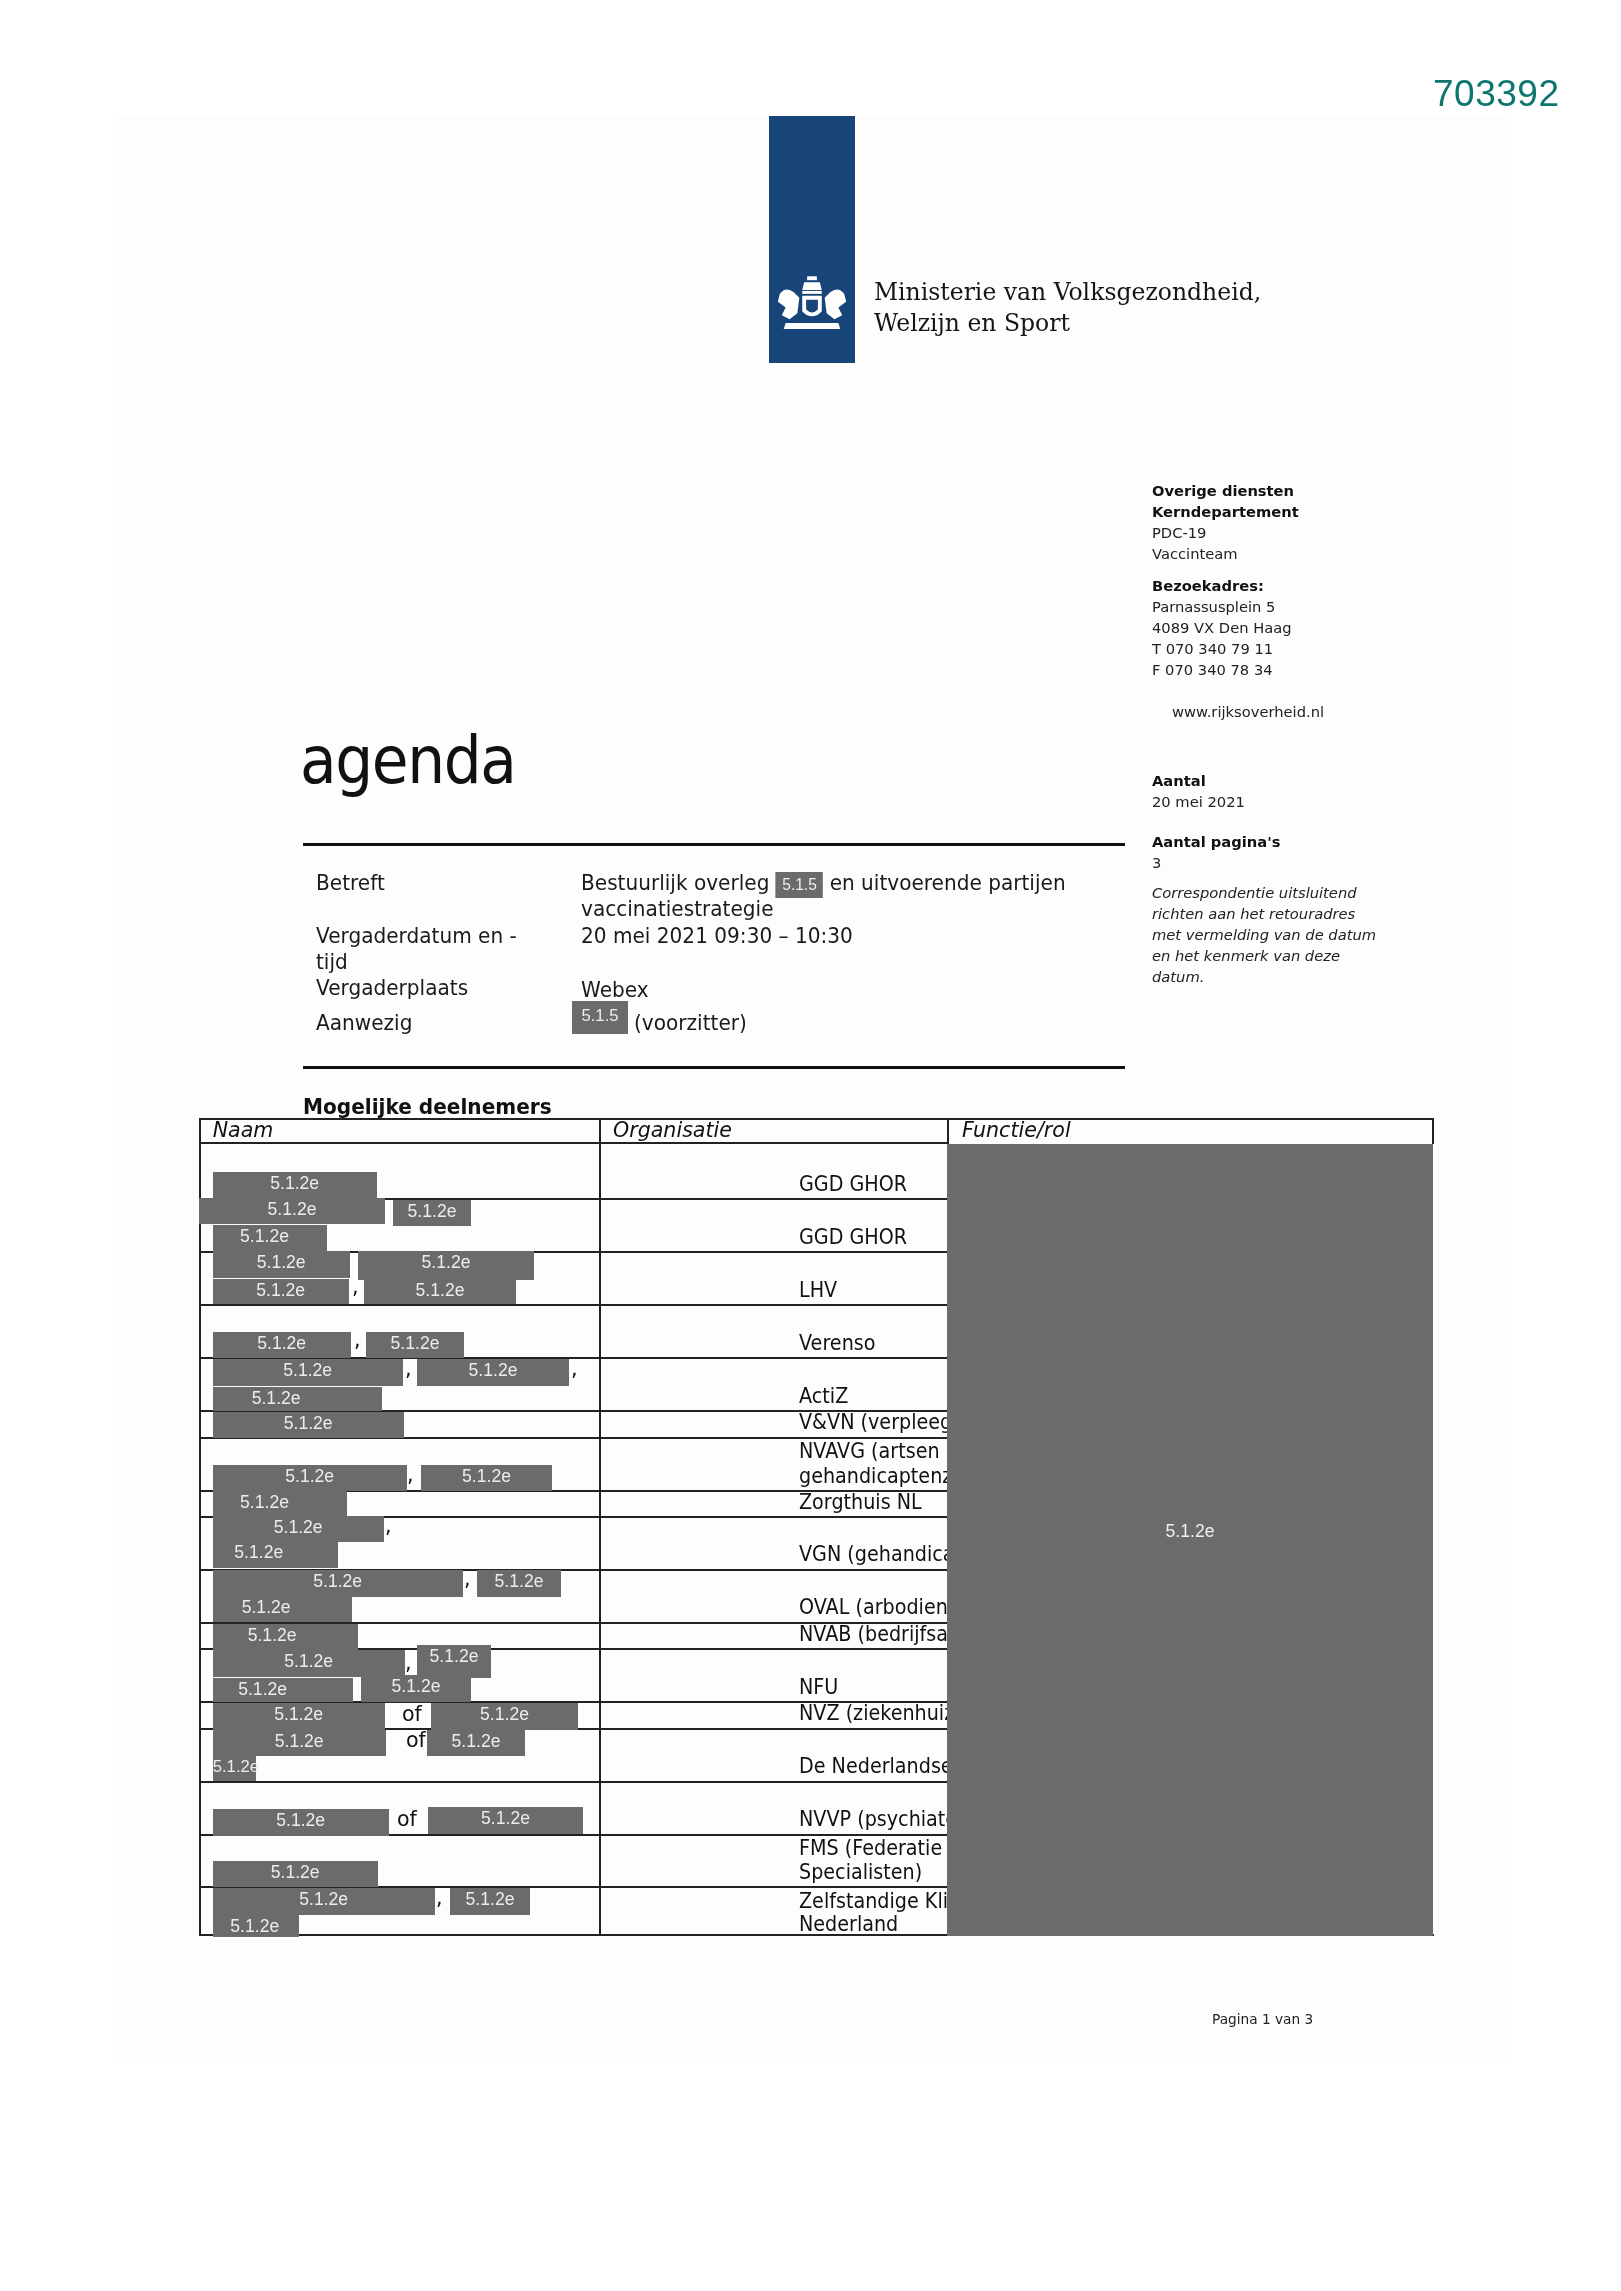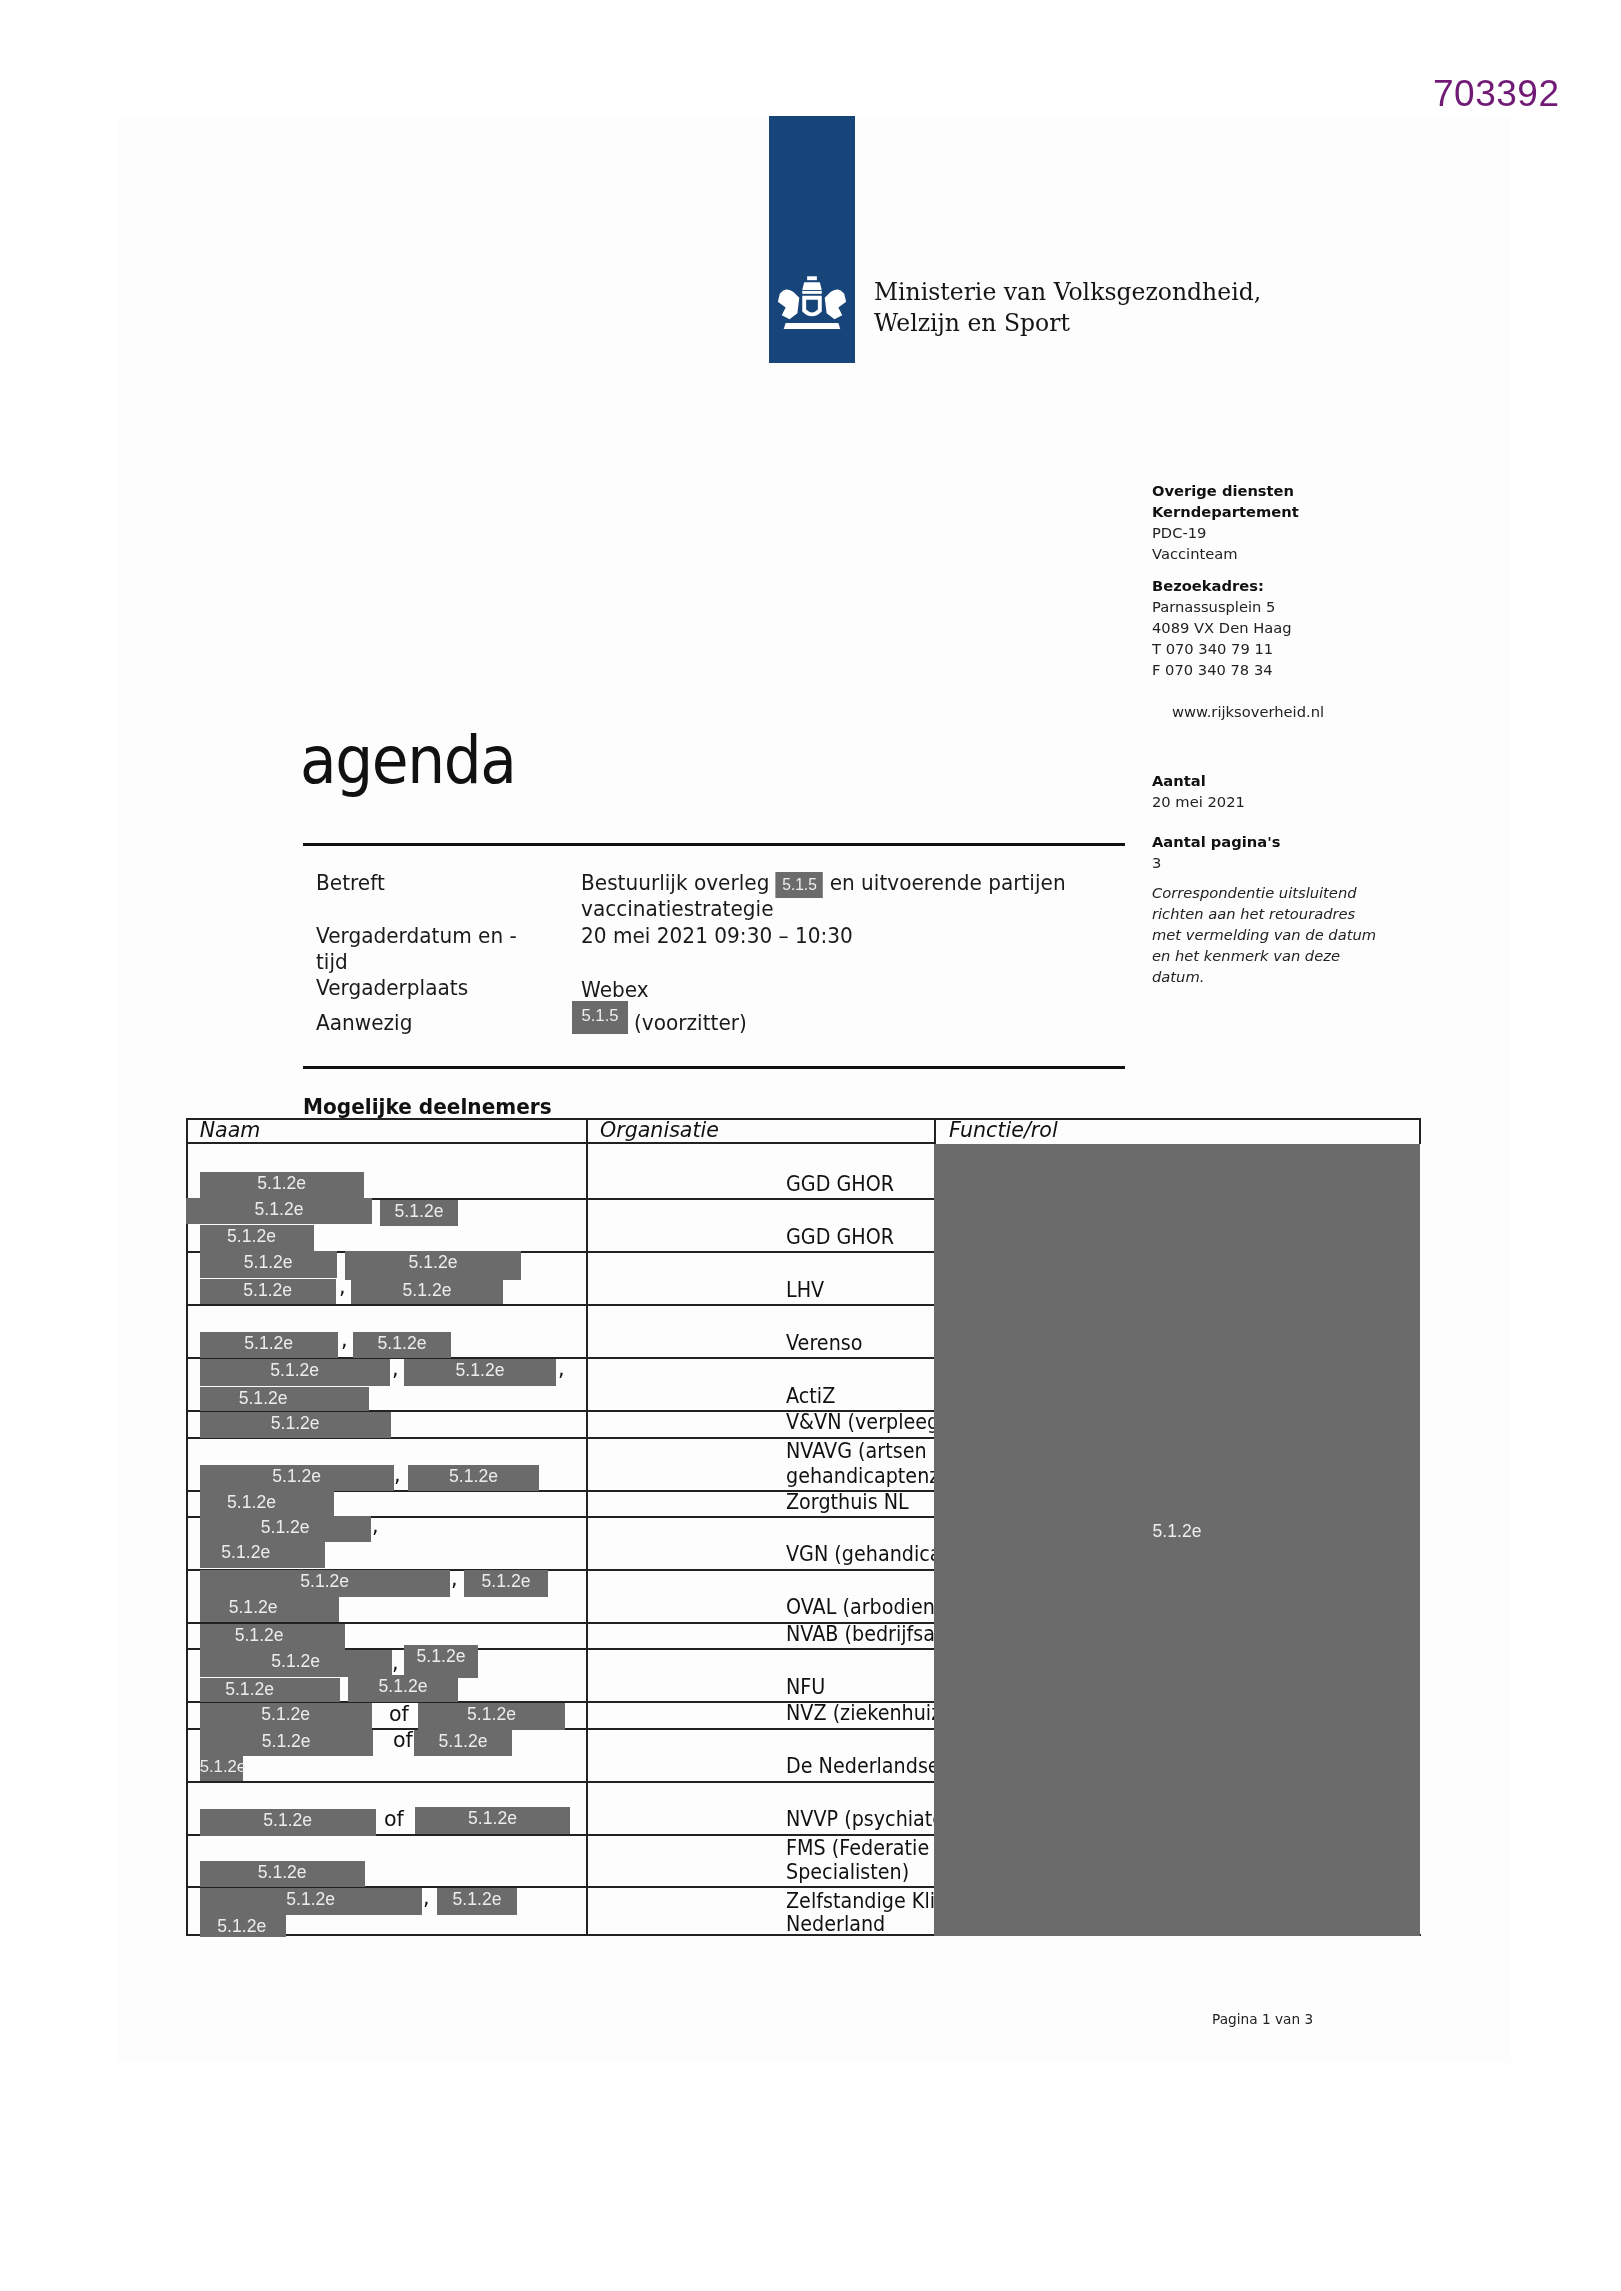--- a/index.html
+++ b/index.html
@@ -1,20 +1,20 @@
 <!DOCTYPE html>
 <html><head>
 <meta charset="utf-8">
 <style>
   html, body { margin:0; padding:0; }
   body { width:1621px; height:2292px; background:#ffffff; position:relative; overflow:hidden;
          font-family:"DejaVu Sans", sans-serif; color:#111; }
   .abs { position:absolute; }
   .scan-area { left:118px; top:116px; width:1392px; height:1946px; background:#fdfdfd; }
-  .doc-id { left:1433px; top:73px; font-family:"Liberation Sans", sans-serif; font-size:37px; color:#701a75; letter-spacing:0.5px; }
+  .doc-id { left:1433px; top:73px; font-family:"Liberation Sans", sans-serif; font-size:37px; color:#0f766e; letter-spacing:0.5px; }
 
   .logo-bar { left:769px; top:116px; width:86px; height:247px; background:#174479; }
   .emblem { left:772px; top:274px; width:80px; height:67px; }
   .ministry { left:874px; top:277px; font-family:"DejaVu Serif", serif; font-size:23.5px; line-height:31px; color:#151515; }
 
   .side { left:1152px; font-family:"DejaVu Sans", sans-serif; font-size:14.7px; line-height:21px; color:#222; }
   .side b { font-weight:bold; color:#111; }
   .side .it { font-style:italic; }
 
   .agenda-title { left:300px; top:723px; font-family:"DejaVu Sans", sans-serif; font-size:65px; letter-spacing:-1.5px; color:#111; font-weight:normal; transform:scaleX(0.92); transform-origin:left top; }
@@ -24,21 +24,21 @@
   .meta-label, .meta-val { font-family:"DejaVu Sans", sans-serif; font-size:21.6px; line-height:25.5px; color:#1a1a1a; transform:scaleX(0.93); transform-origin:left top; }
   .meta-label { left:316px; }
   .meta-val { left:581px; }
 
   .redact { background:#6b6b6b; color:#eeeeee; font-family:"Liberation Sans", sans-serif; font-size:17.6px; display:inline-block; text-align:center; }
   .redact.abs { display:block; }
 
   .sec-title { left:303px; top:1094px; font-family:"DejaVu Sans", sans-serif; font-weight:bold; font-size:21.6px; color:#111; transform:scaleX(0.93); transform-origin:left top; }
 
   
-  .tbl { left:186px; top:1118px; width:1235px; height:1012px; }
+  .tbl { left:199px; top:1118px; width:1235px; height:1012px; }
   .vline { position:absolute; width:2px; background:#222; }
   .hline { position:absolute; height:2px; background:#222; }
   .th { position:absolute; font-style:italic; font-size:20.6px; color:#111; font-family:"DejaVu Sans", sans-serif; }
   .org { position:absolute; left:600px; font-size:20.6px; line-height:24.5px; color:#111; font-family:"DejaVu Sans", sans-serif; transform:scaleX(0.93); transform-origin:left top; white-space:nowrap; }
   .rb { position:absolute; background:#6b6b6b; color:#ececec; font-family:"Liberation Sans", sans-serif; font-size:17.6px; line-height:23.5px; text-align:center; }
   .sep { position:absolute; font-family:"DejaVu Sans", sans-serif; font-size:20.6px; color:#111; }
   .big-redact { position:absolute; left:748px; top:25.5px; width:486px; height:792px; background:#6b6b6b; }
   .big-redact span { position:absolute; left:0; right:0; top:377px; text-align:center; color:#eeeeee; font-family:"Liberation Sans", sans-serif; font-size:17.6px; }
 
   .footer { left:1212px; top:2011px; font-size:13.7px; color:#222; font-family:"DejaVu Sans", sans-serif; }

